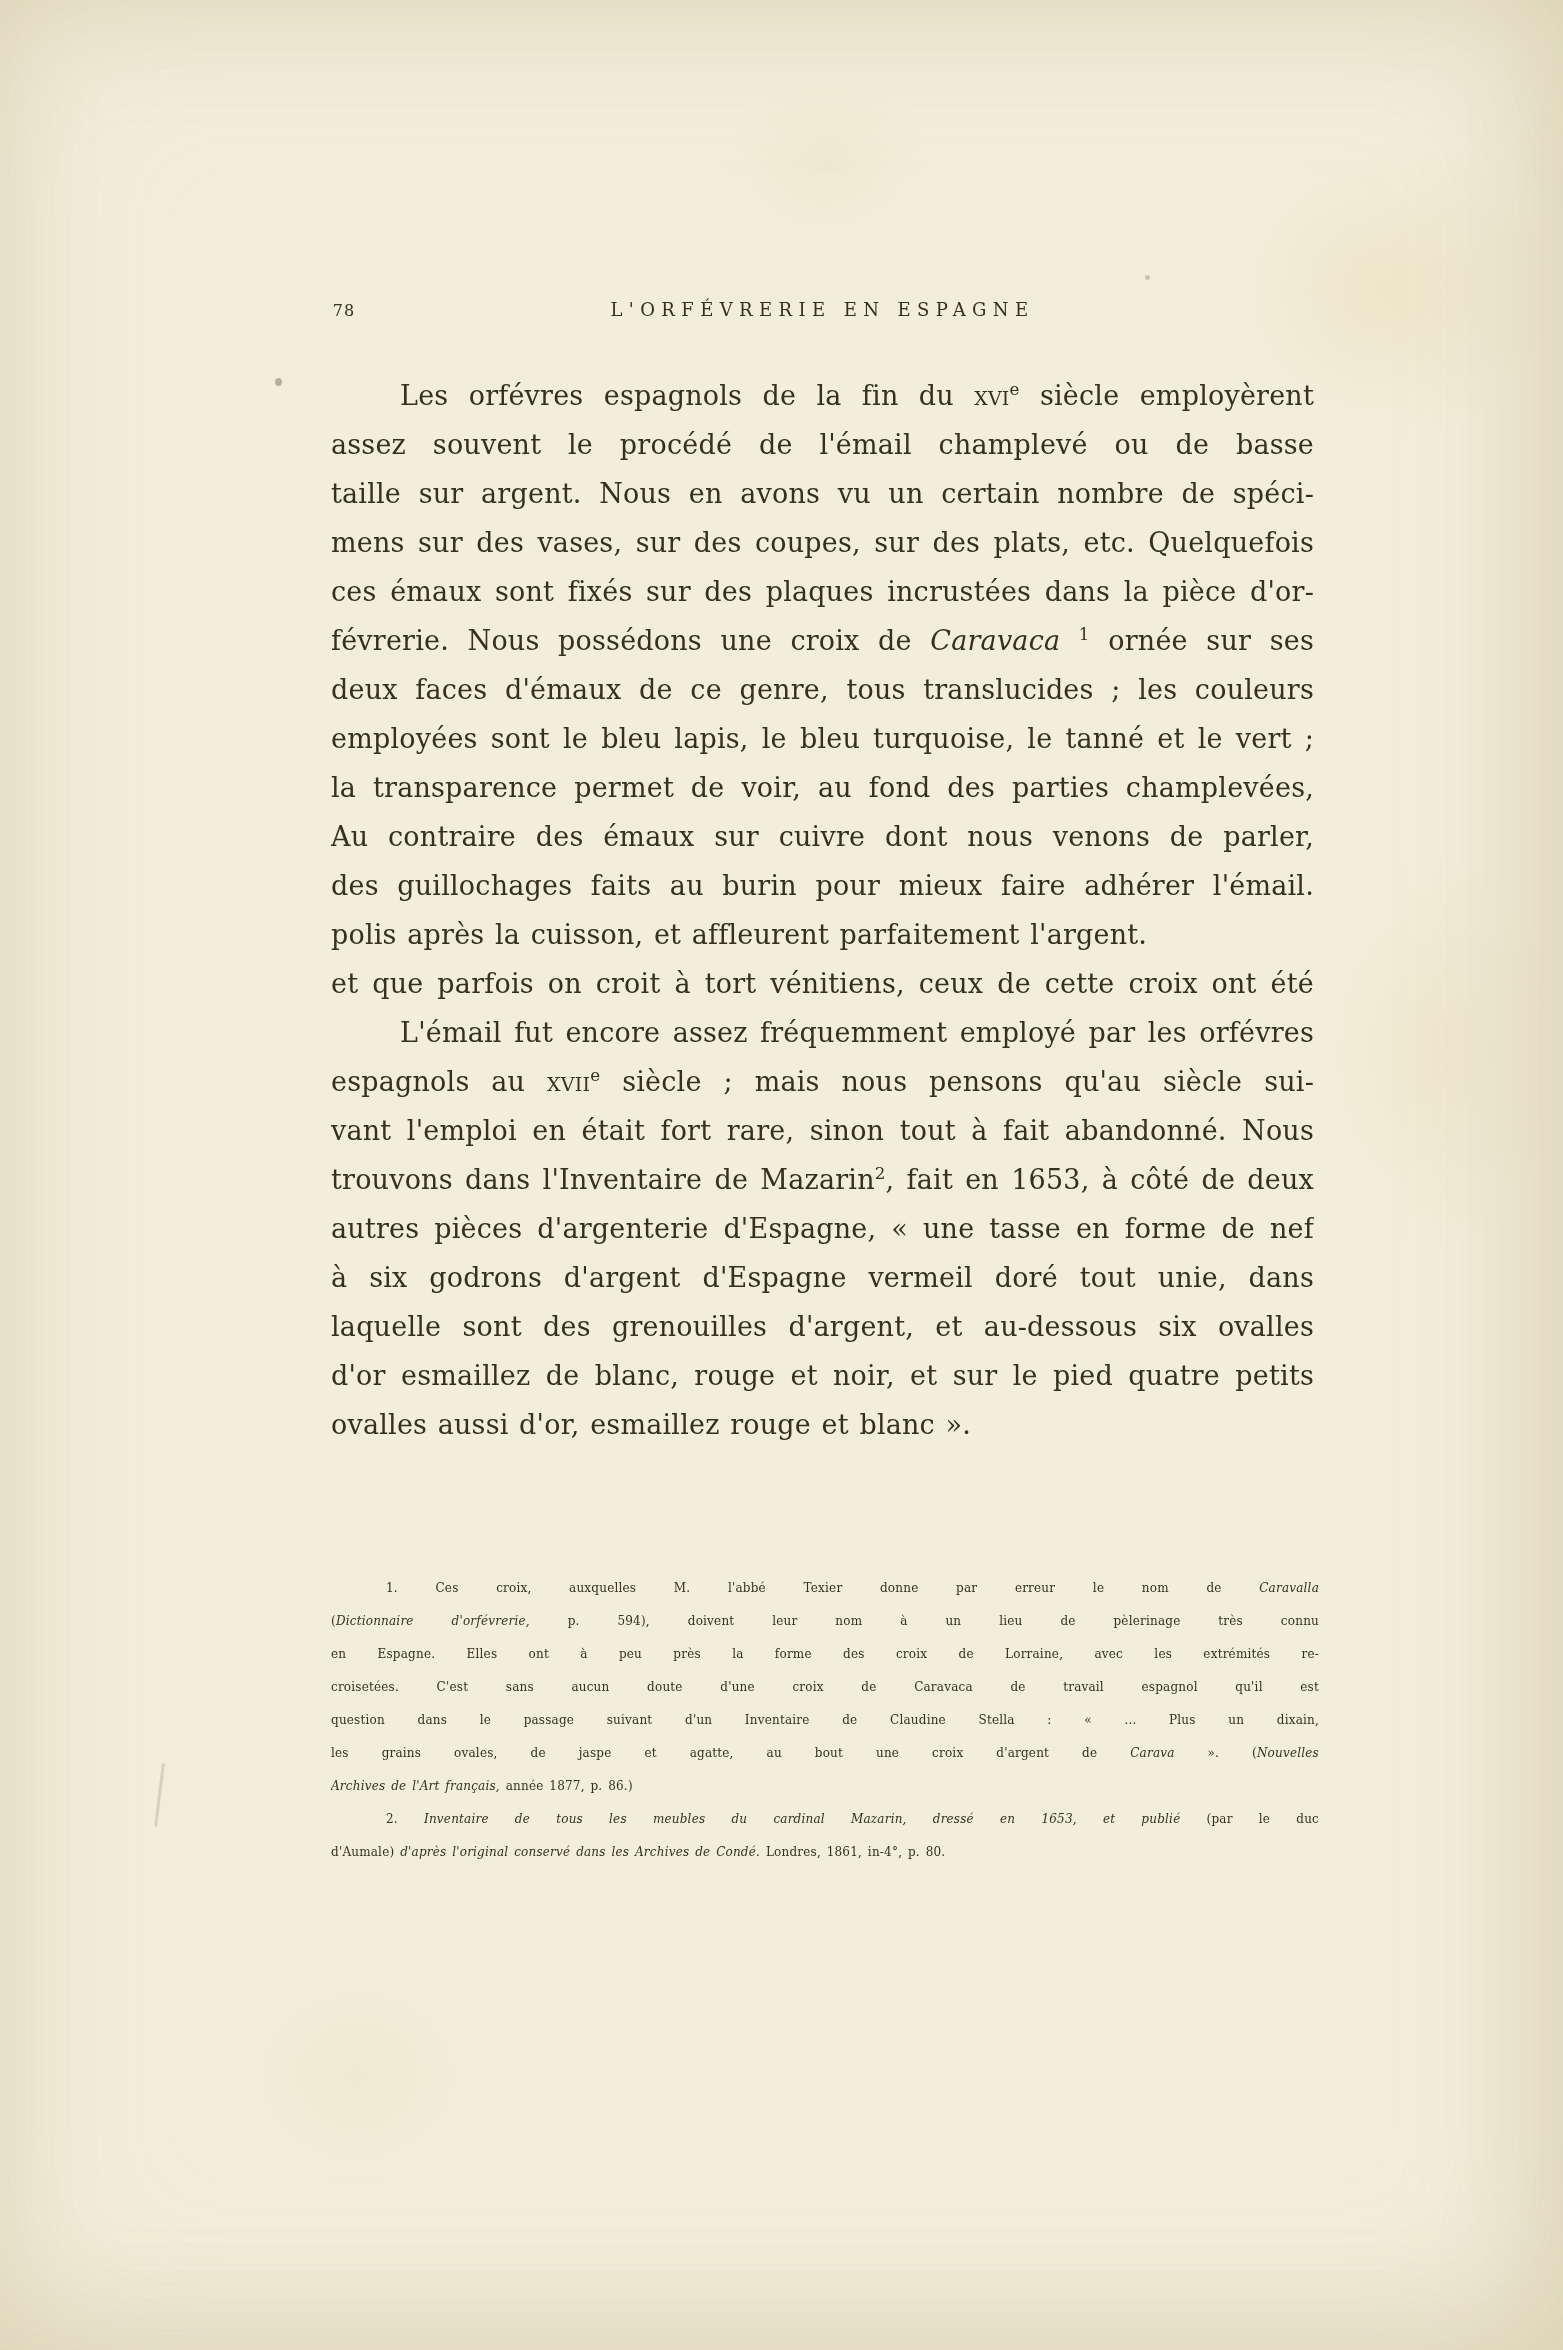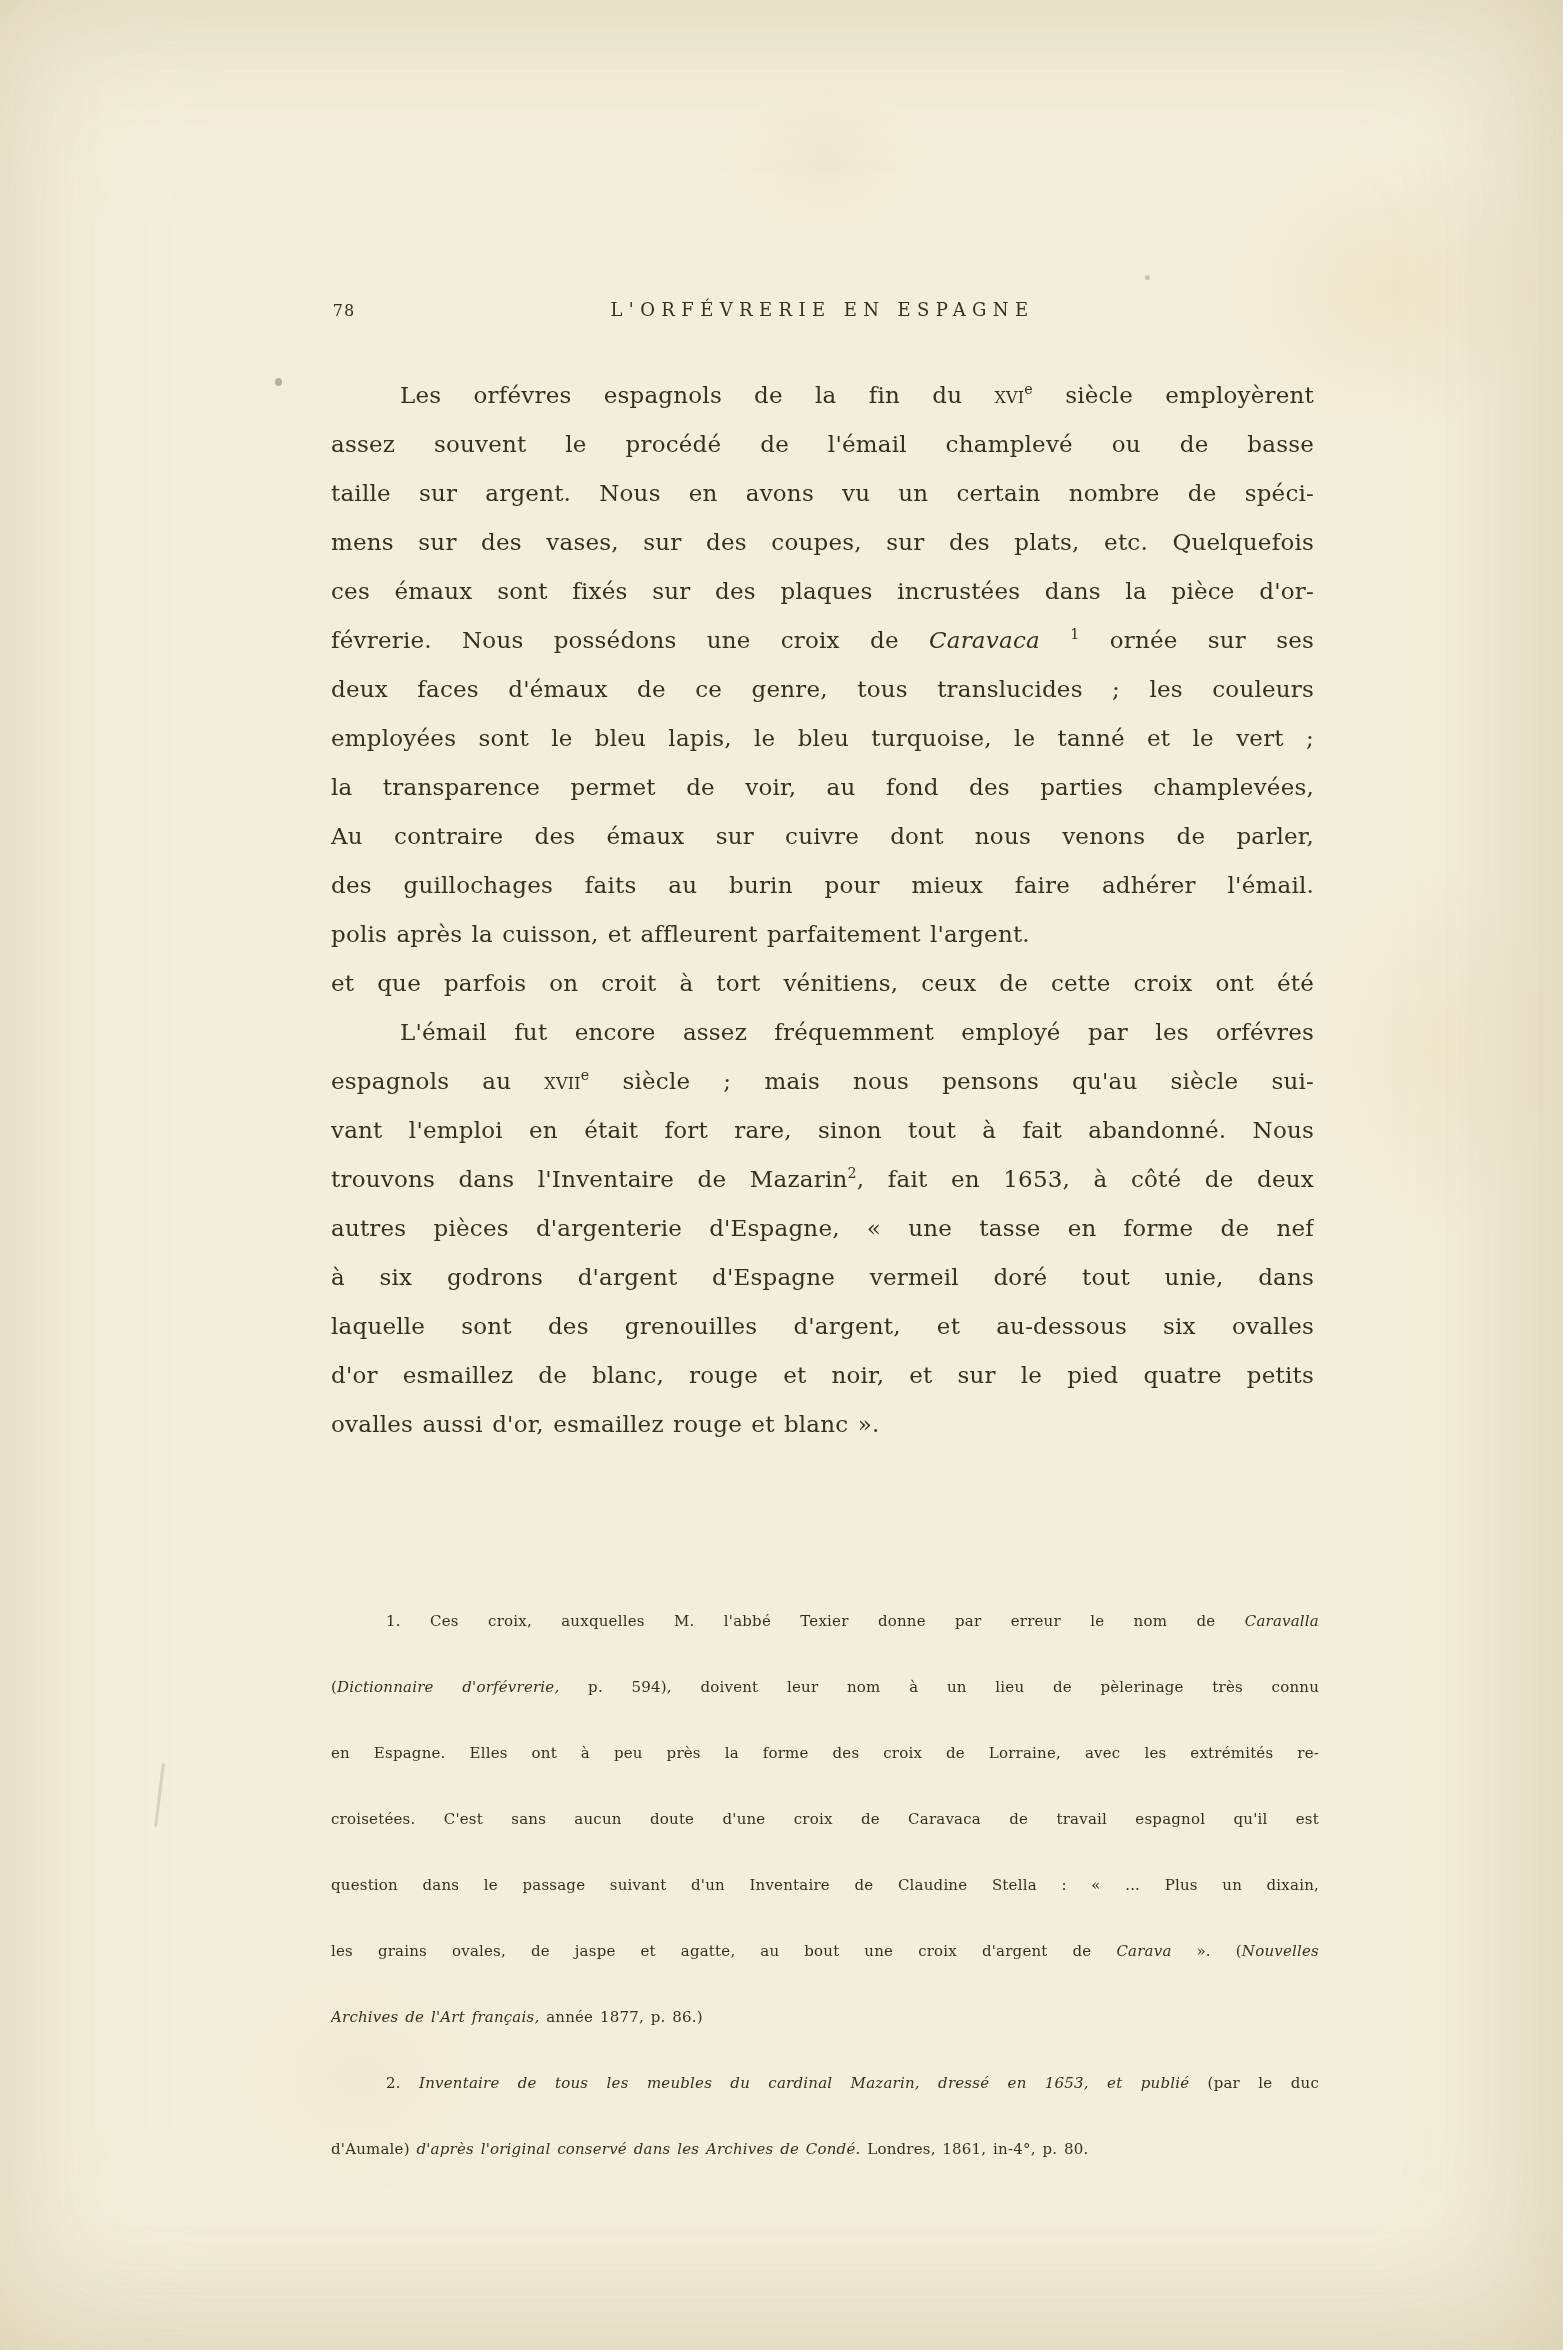--- a/index.html
+++ b/index.html
@@ -43,36 +43,36 @@
   .runtitle{
     display:block;text-align:center;
     font-size:18px;letter-spacing:6.4px;
     white-space:nowrap;
   }
 
   
   .body-block{position:absolute;left:331px;top:371px;width:983px;}
   .body-block .line{
     height:49px;line-height:49px;
-    font-size:23px;
+    font-size:27px;
     letter-spacing:0.2px;word-spacing:1.8px;
     text-align:justify;text-align-last:justify;
     overflow:hidden;white-space:nowrap;
   }
   .body-block .line.indent{text-indent:69px;}
   .body-block .line.last{text-align-last:left;}
 
   
   .footnote-block{position:absolute;left:331px;top:1572px;width:988px;}
   .footnote-block .line{
     height:33px;line-height:33px;
-    font-size:15px;
+    font-size:12px;
     letter-spacing:0.2px;word-spacing:1.8px;
     text-align:justify;text-align-last:justify;
-    overflow:hidden;white-space:nowrap;margin-top:33px;
+    overflow:hidden;white-space:nowrap;
   }
   .footnote-block .line.indent{text-indent:55px;}
   .footnote-block .line.last{text-align-last:left;}
 
   .it{font-style:italic;}
   .sc{font-variant:small-caps;}
   .sup{font-size:62%;vertical-align:super;line-height:0;}
 </style>
 </head>
 <body>

